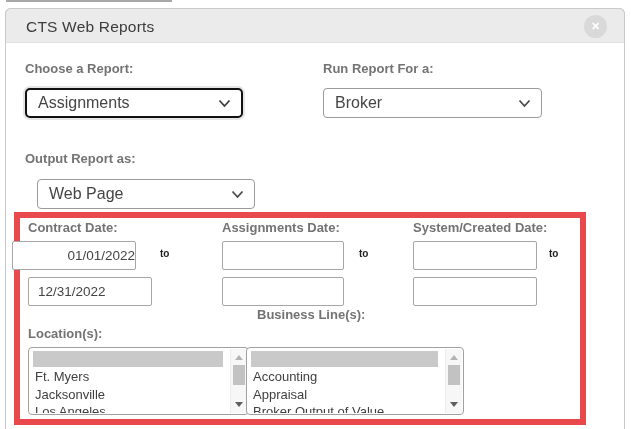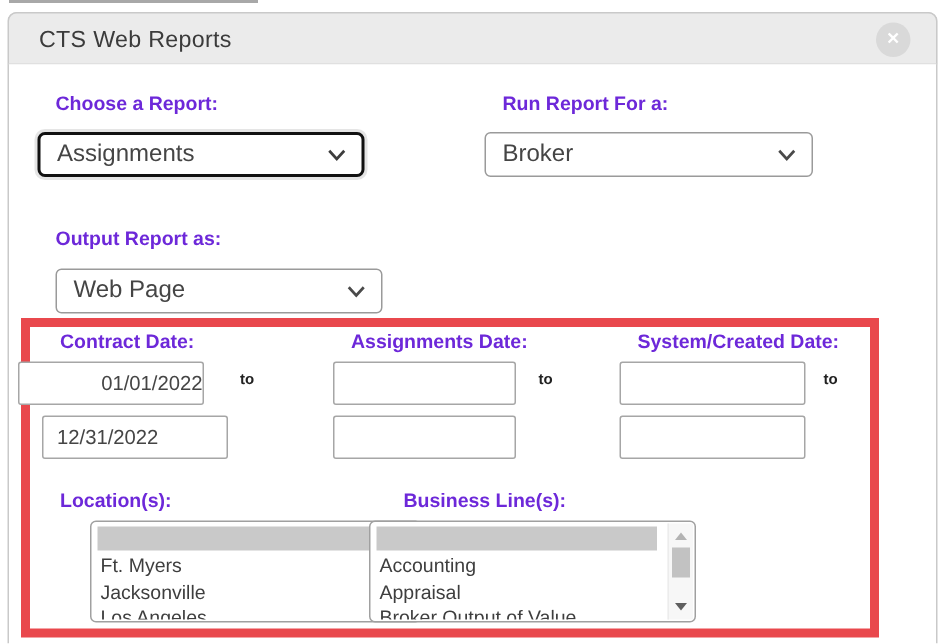--- a/index.html
+++ b/index.html
@@ -61,23 +61,22 @@
     line-height: 23px;
     font-size: 11px;
     font-weight: bold;
     color: #ffffff;
   }
 
   .lbl {
     position: absolute;
     font-size: 13px;
     font-weight: bold;
-    color: #6d28d9;
+    color: #737373;
     white-space: nowrap;
-    margin-left: 12px;
   }
 
   .sel {
     position: absolute;
     height: 30px;
     background: #ffffff;
     border: 1px solid #9a9a9a;
     border-radius: 4px;
     font-size: 16px;
     color: #454545;
@@ -238,23 +237,23 @@
   <input class="txt" style="left: 222px; top: 241px; width: 122px;" value="">
   <span class="to-lbl" style="left:359px; top:248px;">to</span>
   <input class="txt" style="left: 413px; top: 241px; width: 124px;" value="">
   <span class="to-lbl" style="left:549px; top:248px;">to</span>
 
   <input class="txt" style="left: 28px; top: 277px; width: 124px;" value="12/31/2022">
   <input class="txt" style="left: 222px; top: 277px; width: 122px;" value="">
   <input class="txt" style="left: 413px; top: 277px; width: 124px;" value="">
 
   <span class="lbl" style="left:28px; top:326px;">Location(s):</span>
-  <span class="lbl" style="left:257px; top:326px;">Business Line(s):</span>
-
-  <div class="listbox" style="left:28px; top:347px; width:221px;margin-left:32px;">
+  <span class="lbl" style="left:257px; top:307px;">Business Line(s):</span>
+
+  <div class="listbox" style="left:28px; top:347px; width:221px;">
     <div class="lb-items">
       <div class="lb-item redacted"></div>
       <div class="lb-item">Ft. Myers</div>
       <div class="lb-item">Jacksonville</div>
       <div class="lb-item">Los Angeles</div>
     </div>
     <div class="lb-scroll">
       <div class="arrow-up"></div>
       <div class="thumb"></div>
       <div class="arrow-down"></div>

